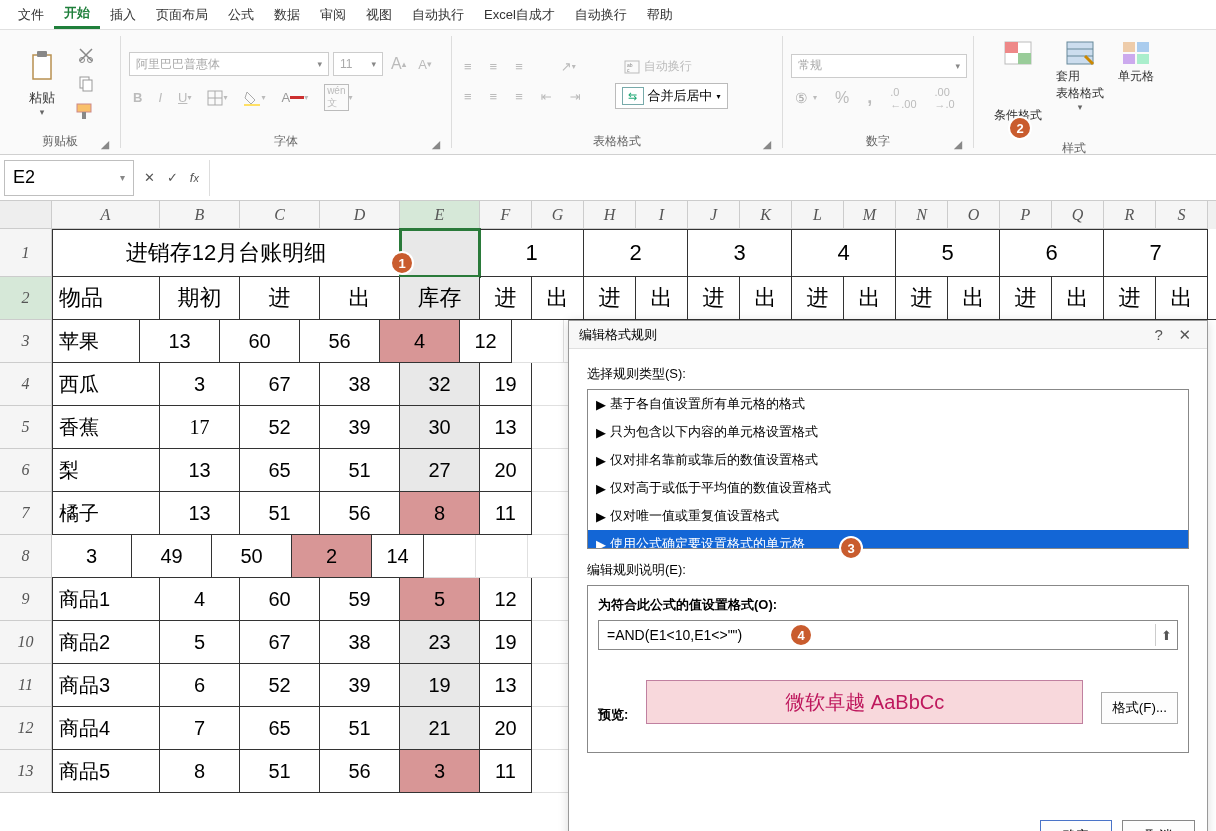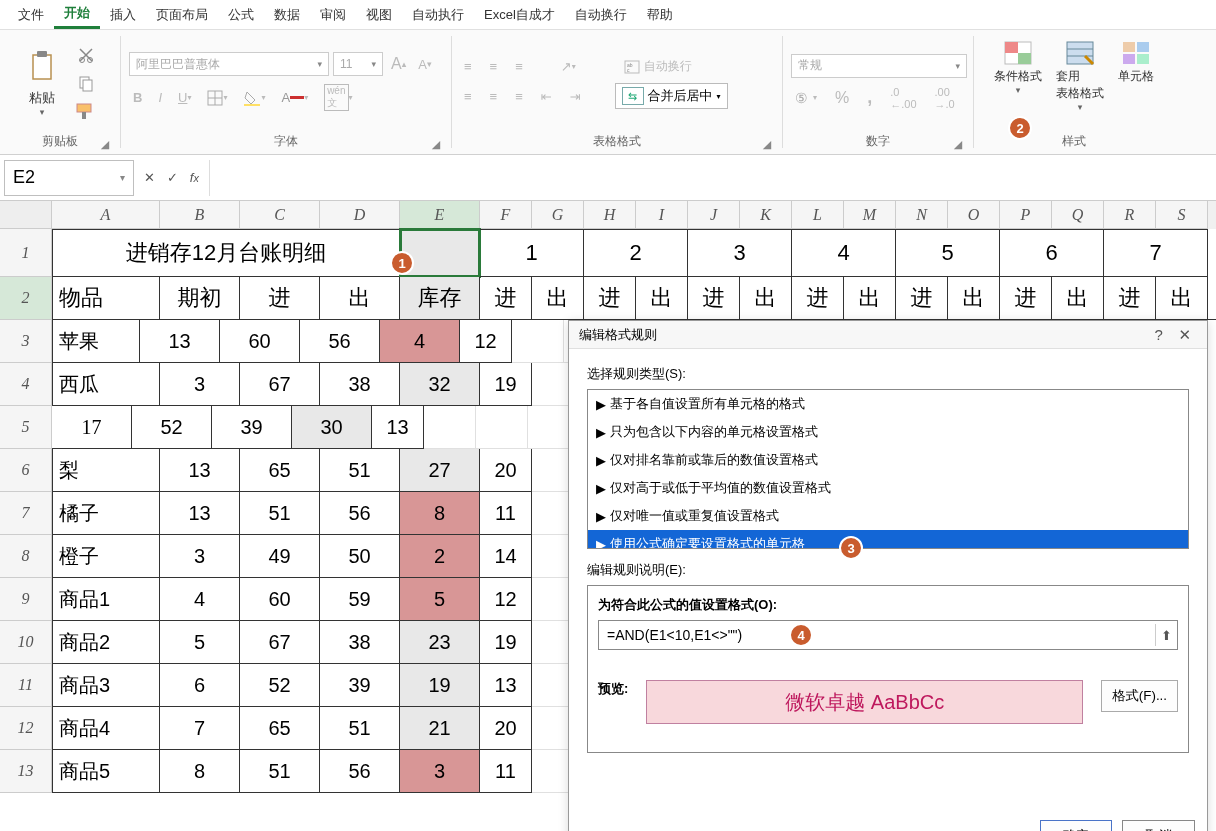--- a/index.html
+++ b/index.html
@@ -63,21 +63,21 @@
 .dlg-close { padding:0 6px; color:#555; font-size:15px; }
 .dlg-body { padding:10px 18px; }
 .section-label { margin:6px 0; }
 .ruletype-list { border:1px solid #888; height:160px; overflow:hidden; }
 .ruletype-item { padding:5px 8px; display:flex; align-items:center; gap:4px; }
 .ruletype-item.selected { background:#1366d6; color:#fff; }
 .formula-label { font-weight:bold; margin:10px 0 6px; padding-left:10px; }
 .formula-row { display:flex; align-items:center; border:1px solid #888; height:30px; margin:0 10px; position:relative; }
 .formula-input { flex:1; padding:0 8px; font-size:14px; }
 .formula-pick { width:22px; height:22px; border-left:1px solid #ccc; display:flex; align-items:center; justify-content:center; color:#555; }
-.preview-row { display:flex; align-items:flex-start; gap:18px; margin:30px 10px 10px 10px; }
+.preview-row { display:flex; align-items:flex-end; gap:18px; margin:30px 10px 10px 10px; }
 .preview-label { font-weight:bold; }
 .preview-box { flex:1; border:1px solid #c080a0; background:#f8d8dc; color:#be185d; display:flex; align-items:center; justify-content:center; height:44px; font-size:20px; }
 .fmt-btn { border:1px solid #aaa; padding:6px 10px; background:#fdfdfd; }
 .dlg-footer { position:absolute; right:12px; bottom:12px; display:flex; gap:10px; }
 .dlg-btn { border:1px solid #888; background:#fdfdfd; padding:6px 22px; }
 .dlg-btn.primary { border:1px solid #4a74c8; }
 svg { display:block; }
 </style>
 </head>
 <body>
@@ -252,21 +252,21 @@
   <div class="ribbon-sep"></div>
 
   <div class="ribbon-group" style="width:200px;position:relative;">
     <div class="group-rows" style="flex-direction:row;gap:2px;">
       <div class="bigbtn">
         <svg width="34" height="30">
             <rect x="4" y="4" width="26" height="22" fill="#fff" stroke="#bbb"></rect>
             <rect x="4" y="4" width="13" height="11" fill="#e88"></rect>
             <rect x="17" y="15" width="13" height="11" fill="#9c9"></rect>
           </svg>
-        <span style="font-size:12px;">条件格式</span>
+        <span style="font-size:12px;margin-top:39px;">条件格式</span>
           <span class="caret">▾</span>
       </div>
       <div class="bigbtn">
         <svg width="34" height="30">
             <rect x="4" y="4" width="26" height="22" fill="#cde" stroke="#689"></rect>
             <line x1="4" y1="11" x2="30" y2="11" stroke="#689"></line>
             <line x1="4" y1="18" x2="30" y2="18" stroke="#689"></line>
             <path d="M22 18 L30 26" stroke="#c80" stroke-width="3"></path>
           </svg>
         <span style="font-size:12px;white-space:pre-line;">套用
@@ -410,20 +410,21 @@
           <div class="cell nb" style="width: 52px; height: 100%;"></div>
           <div class="cell nb" style="width: 52px; height: 100%;"></div>
           <div class="cell nb" style="width: 52px; height: 100%;"></div>
           <div class="cell nb" style="width: 52px; height: 100%;"></div>
           <div class="cell nb" style="width: 52px; height: 100%;"></div>
           <div class="cell nb" style="width: 52px; height: 100%;"></div>
           <div class="cell nb" style="width: 52px; height: 100%;"></div>
           <div class="cell nb" style="width: 52px; height: 100%;"></div>
         </div>
         <div class="cellrow" style="height: 43px;">
+          <div class="cell left leftborder" style="width: 108px; height: 100%;">香蕉</div>
           <div class="cell " style="width: 80px; height: 100%; font-family: Liberation Serif, serif;">17</div>
           <div class="cell " style="width: 80px; height: 100%;">52</div>
           <div class="cell " style="width: 80px; height: 100%;">39</div>
           <div class="cell colE " style="width: 80px; height: 100%;">30</div>
           <div class="cell " style="width: 52px; height: 100%;">13</div>
           <div class="cell nb" style="width: 52px; height: 100%;"></div>
           <div class="cell nb" style="width: 52px; height: 100%;"></div>
           <div class="cell nb" style="width: 52px; height: 100%;"></div>
           <div class="cell nb" style="width: 52px; height: 100%;"></div>
           <div class="cell nb" style="width: 52px; height: 100%;"></div>
@@ -472,21 +473,20 @@
           <div class="cell nb" style="width: 52px; height: 100%;"></div>
           <div class="cell nb" style="width: 52px; height: 100%;"></div>
           <div class="cell nb" style="width: 52px; height: 100%;"></div>
           <div class="cell nb" style="width: 52px; height: 100%;"></div>
           <div class="cell nb" style="width: 52px; height: 100%;"></div>
           <div class="cell nb" style="width: 52px; height: 100%;"></div>
           <div class="cell nb" style="width: 52px; height: 100%;"></div>
           <div class="cell nb" style="width: 52px; height: 100%;"></div>
         </div>
         <div class="cellrow" style="height: 43px;">
-          <div class="cell left leftborder" style="width: 108px; height: 100%;">橙子</div>
           <div class="cell " style="width: 80px; height: 100%;">3</div>
           <div class="cell " style="width: 80px; height: 100%;">49</div>
           <div class="cell " style="width: 80px; height: 100%;">50</div>
           <div class="cell colE red" style="width: 80px; height: 100%;">2</div>
           <div class="cell " style="width: 52px; height: 100%;">14</div>
           <div class="cell nb" style="width: 52px; height: 100%;"></div>
           <div class="cell nb" style="width: 52px; height: 100%;"></div>
           <div class="cell nb" style="width: 52px; height: 100%;"></div>
           <div class="cell nb" style="width: 52px; height: 100%;"></div>
           <div class="cell nb" style="width: 52px; height: 100%;"></div>

